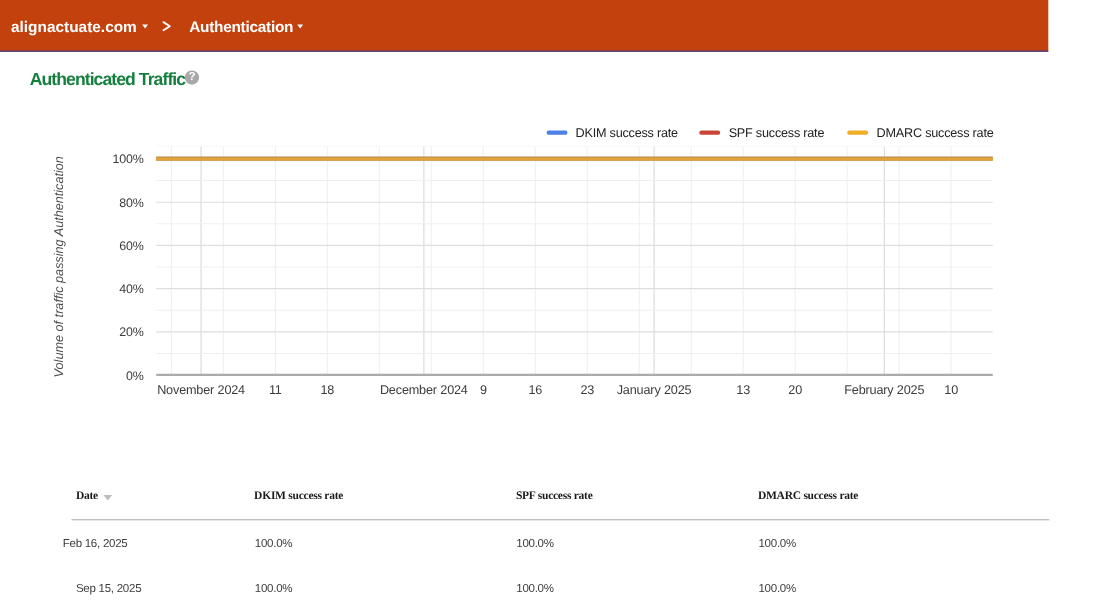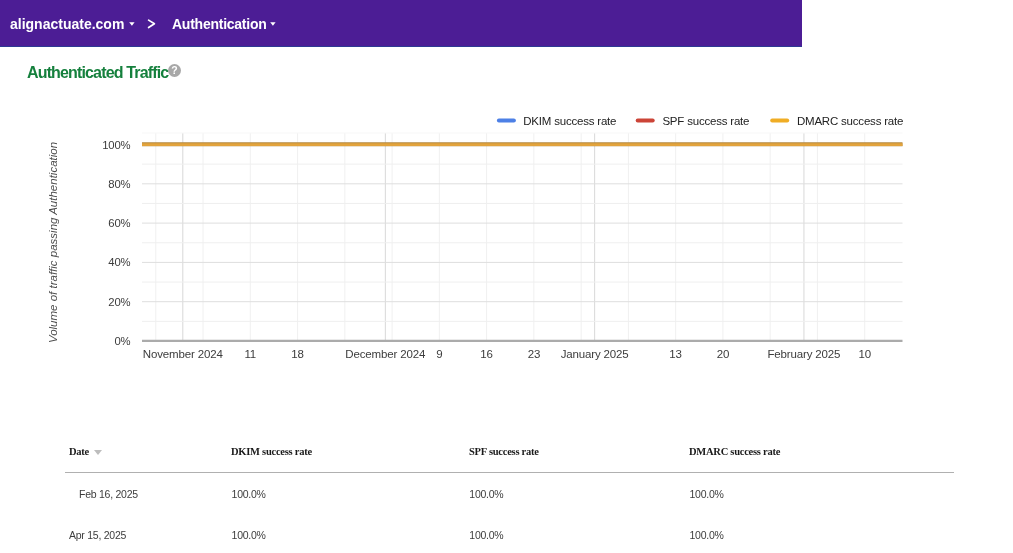--- a/index.html
+++ b/index.html
@@ -1,18 +1,18 @@
 <!DOCTYPE html>
 <html><head>
 <meta charset="utf-8">
 <style>
   html,body{margin:0;padding:0;width:1013px;height:553px;overflow:hidden;background:#ffffff;
     font-family:"Liberation Sans", sans-serif;}
   .abs{position:absolute;}
-  #topbar{position:absolute;left:0;top:0;width:802px;height:46px;background:#4c1d95;border-bottom:1px solid #2d3a94;}
+  #topbar{position:absolute;left:0;top:0;width:953px;height:46px;background:#c2410c;border-bottom:1px solid #2d3a94;}
   .tb-text{position:absolute;color:#ffffff;font-size:14px;font-weight:700;top:16px;}
   #title{position:absolute;left:27px;top:64px;font-size:16px;font-weight:700;color:#15803d;letter-spacing:-0.85px;}
   #helpicon{position:absolute;left:168px;top:64px;width:13px;height:13px;border-radius:50%;background:#a8a8a8;
     color:#ffffff;font-size:10.5px;font-weight:700;text-align:center;line-height:13.5px;}
   #tbl-head{position:absolute;top:446px;left:0;width:1013px;font-size:10.5px;font-weight:700;color:#1a1a1a;letter-spacing:-0.25px;}
   .hcell{position:absolute;top:0;font-family:Liberation Serif, serif;}
   .rcell{position:absolute;font-size:10.5px;color:#3d3d3d;letter-spacing:-0.25px;}
   #headline{position:absolute;left:65px;top:472px;width:889px;height:1.2px;background:#b0b0b0;}
   .sorttri{position:absolute;width:0;height:0;border-left:4px solid transparent;border-right:4px solid transparent;
     border-top:5px solid #bdbdbd;left:94px;top:449.5px;}
@@ -115,20 +115,20 @@
 </svg>
 
 <div id="tbl-head">
   <div class="hcell" style="left:69px;">Date</div>
   <div class="hcell" style="left:231px;">DKIM success rate</div>
   <div class="hcell" style="left:469px;">SPF success rate</div>
   <div class="hcell" style="left:689px;">DMARC success rate</div>
 </div>
 <div class="sorttri"></div>
 <div id="headline"></div>
-<div class="rcell" style="left:79px;top:488px;">Feb 16, 2025</div>
+<div class="rcell" style="left:57px;top:488px;">Feb 16, 2025</div>
 <div class="rcell" style="left:231.6px;top:488px;">100.0%</div>
 <div class="rcell" style="left:469.3px;top:488px;">100.0%</div>
 <div class="rcell" style="left:689.5px;top:488px;">100.0%</div>
-<div class="rcell" style="left:69px;top:529px;">Apr 15, 2025</div>
+<div class="rcell" style="left:69px;top:529px;">Sep 15, 2025</div>
 <div class="rcell" style="left:231.6px;top:529px;">100.0%</div>
 <div class="rcell" style="left:469.3px;top:529px;">100.0%</div>
 <div class="rcell" style="left:689.5px;top:529px;">100.0%</div>
 
 </body></html>

